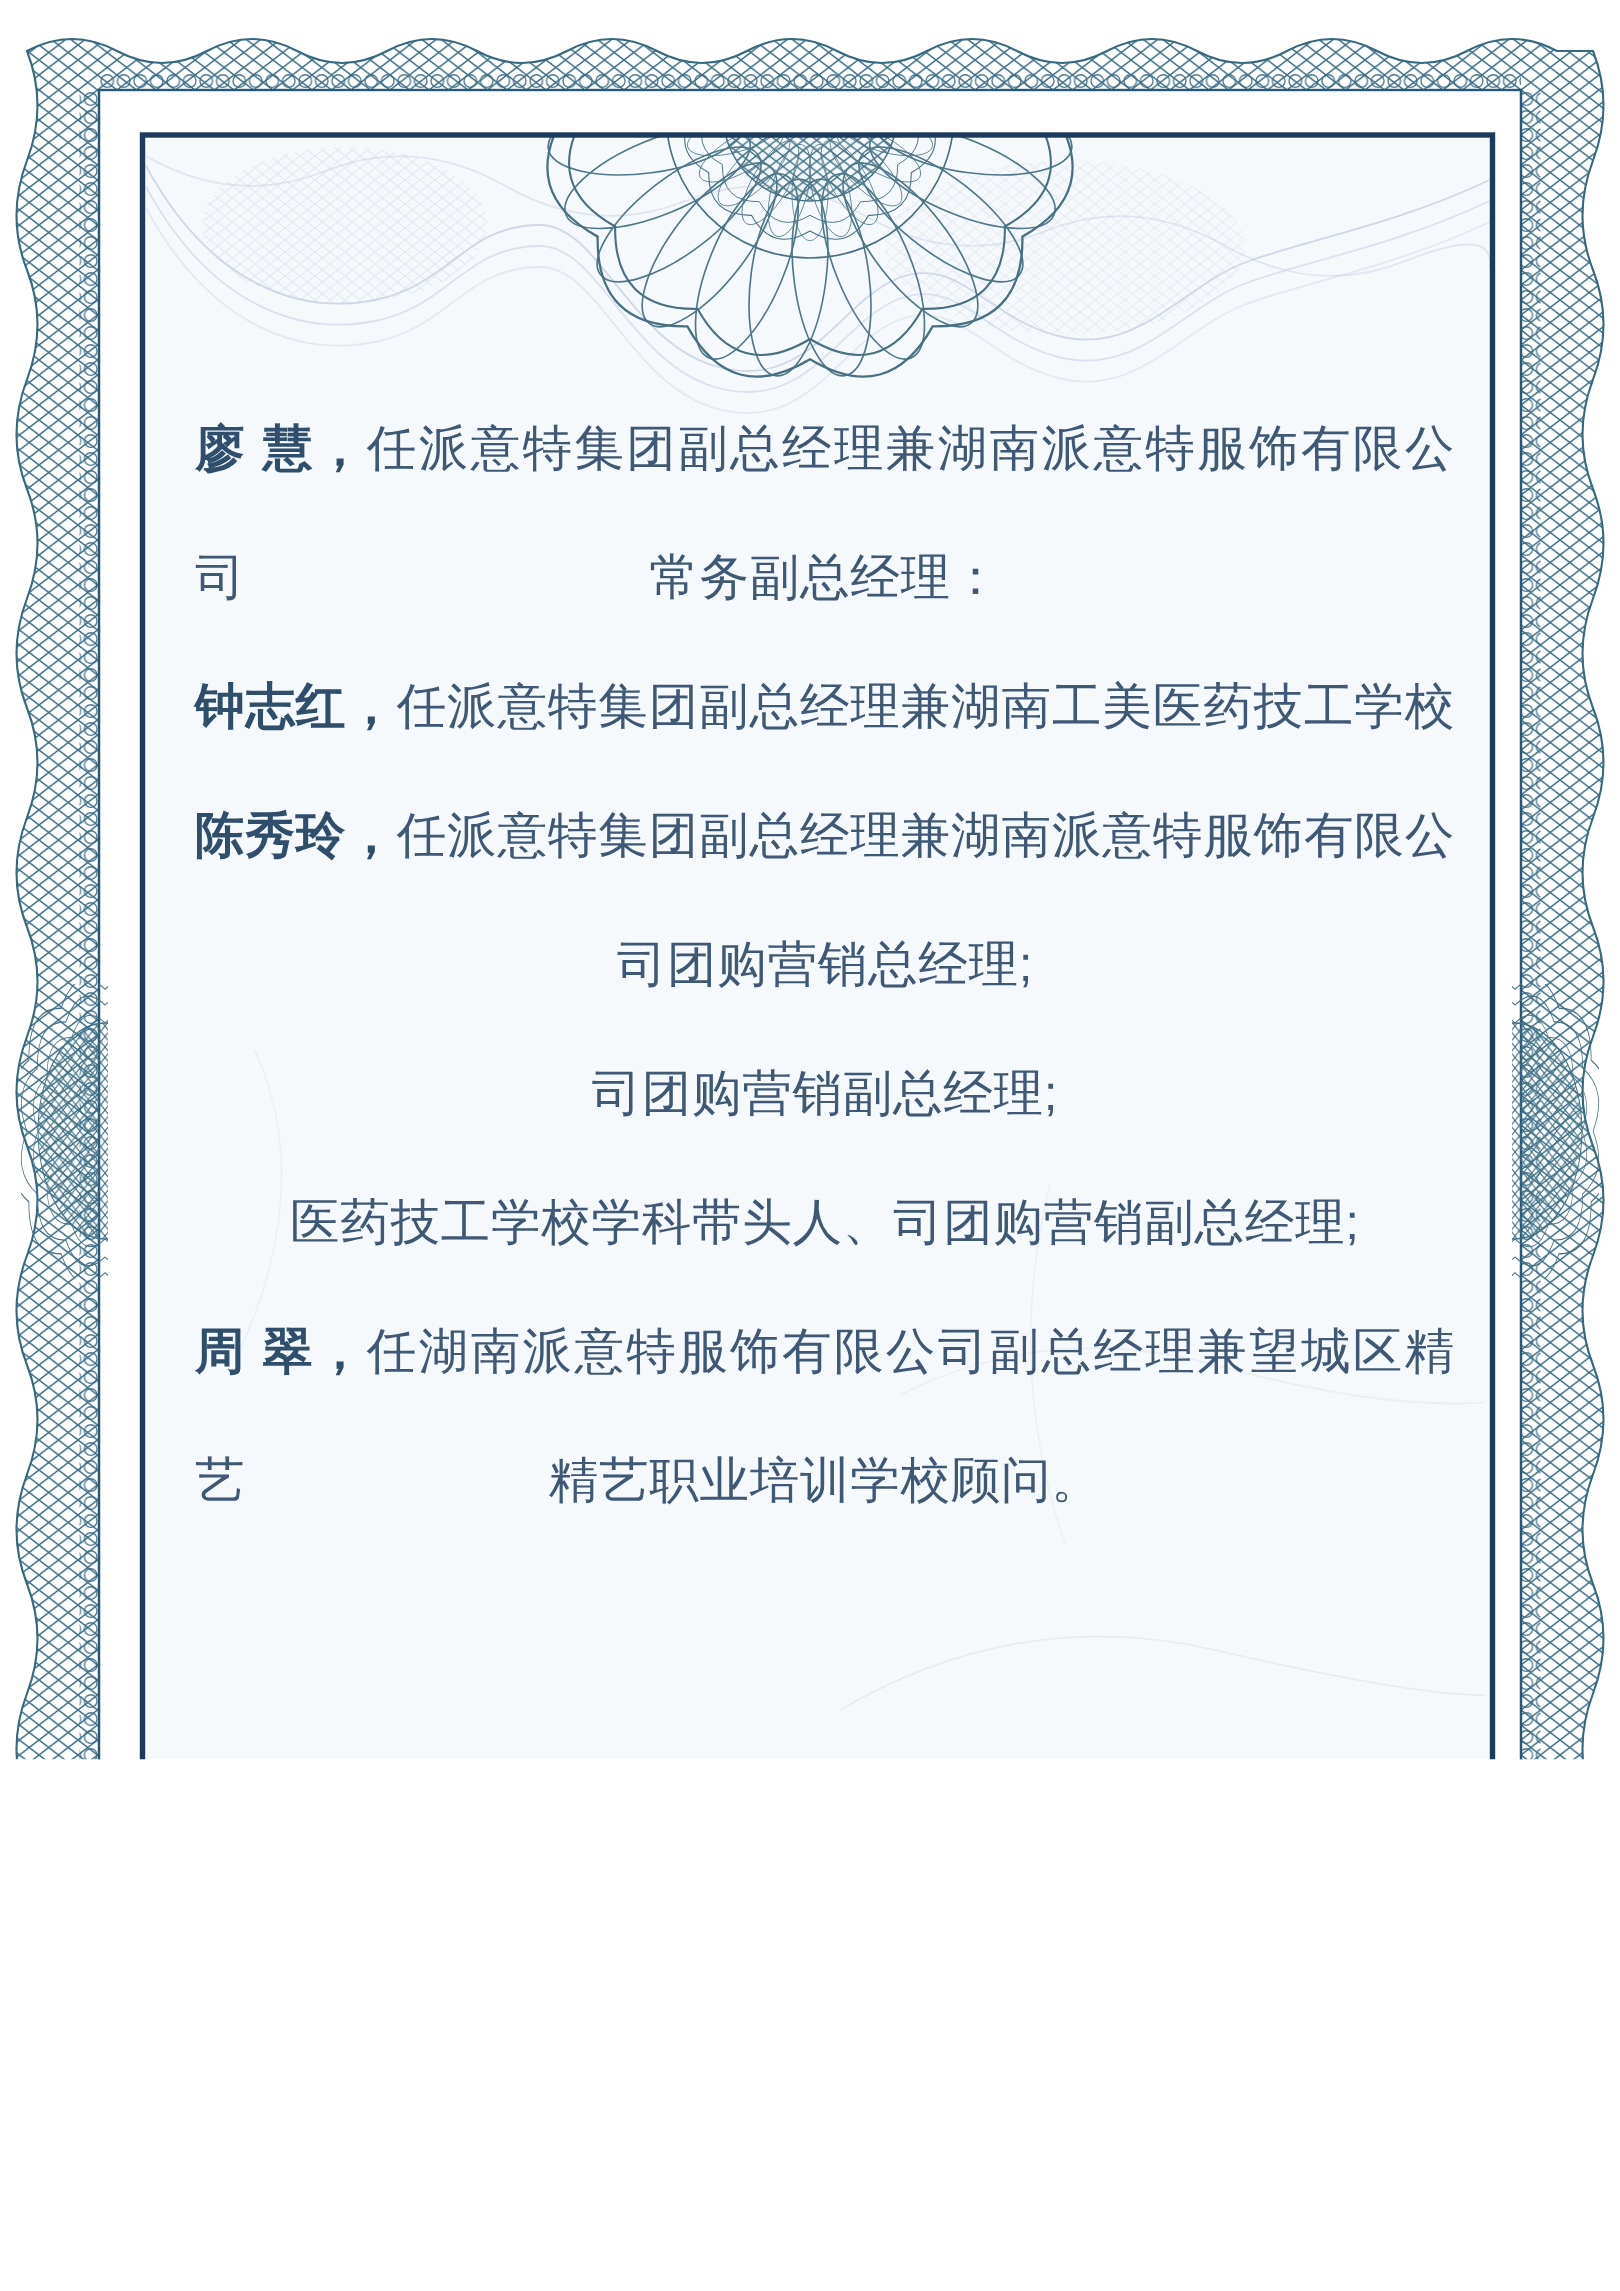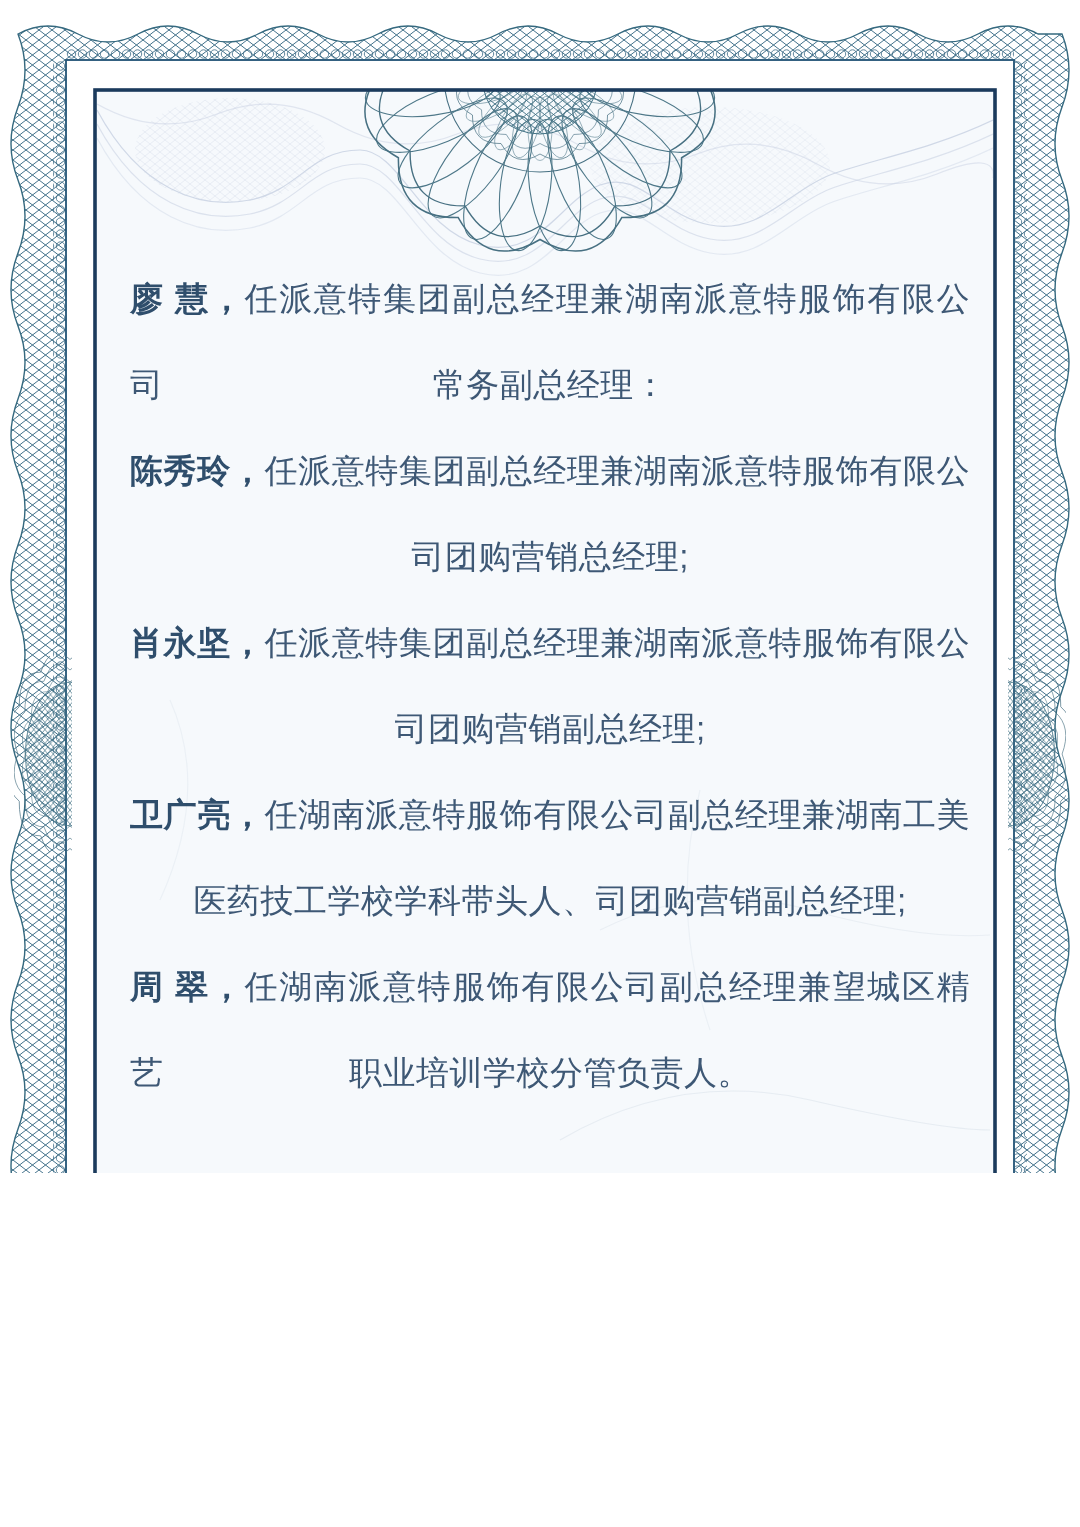--- a/index.html
+++ b/index.html
@@ -267,22 +267,21 @@
         <use href="#ring" transform="scale(1.09)"></use>
       </g>
     </g>
 
     <rect x="95" y="90" width="900" height="1348" fill="none" stroke="#1b3a5c" stroke-width="3.6"></rect>
   </svg>
 
   <div class="textblock">
     <div class="line full"><span class="pname">廖 慧，</span><span>任派意特集团副总经理兼湖南派意特服饰有限公司</span></div>
     <div class="line"><span class="pname"></span><span>常务副总经理：</span></div>
+    <div class="line full"><span class="pname">钟志红，</span><span>任派意特集团副总经理兼湖南工美医药技工学校</span></div>
     <div class="line full"><span class="pname">陈秀玲，</span><span>任派意特集团副总经理兼湖南派意特服饰有限公</span></div>
     <div class="line"><span class="pname"></span><span>司团购营销总经理;</span></div>
-    <div class="line full"><span class="pname">肖永坚，</span><span>任派意特集团副总经理兼湖南派意特服饰有限公</span></div>
     <div class="line"><span class="pname"></span><span>司团购营销副总经理;</span></div>
-    <div class="line full"><span class="pname">卫广亮，</span><span>任湖南派意特服饰有限公司副总经理兼湖南工美</span></div>
     <div class="line"><span class="pname"></span><span>医药技工学校学科带头人、司团购营销副总经理;</span></div>
     <div class="line full"><span class="pname">周 翠，</span><span>任湖南派意特服饰有限公司副总经理兼望城区精艺</span></div>
-    <div class="line"><span class="pname"></span><span>职业培训学校分管负责人。</span></div>
+    <div class="line"><span class="pname"></span><span>精艺职业培训学校顾问。</span></div>
   </div>
 </div>
 
 </body></html>

